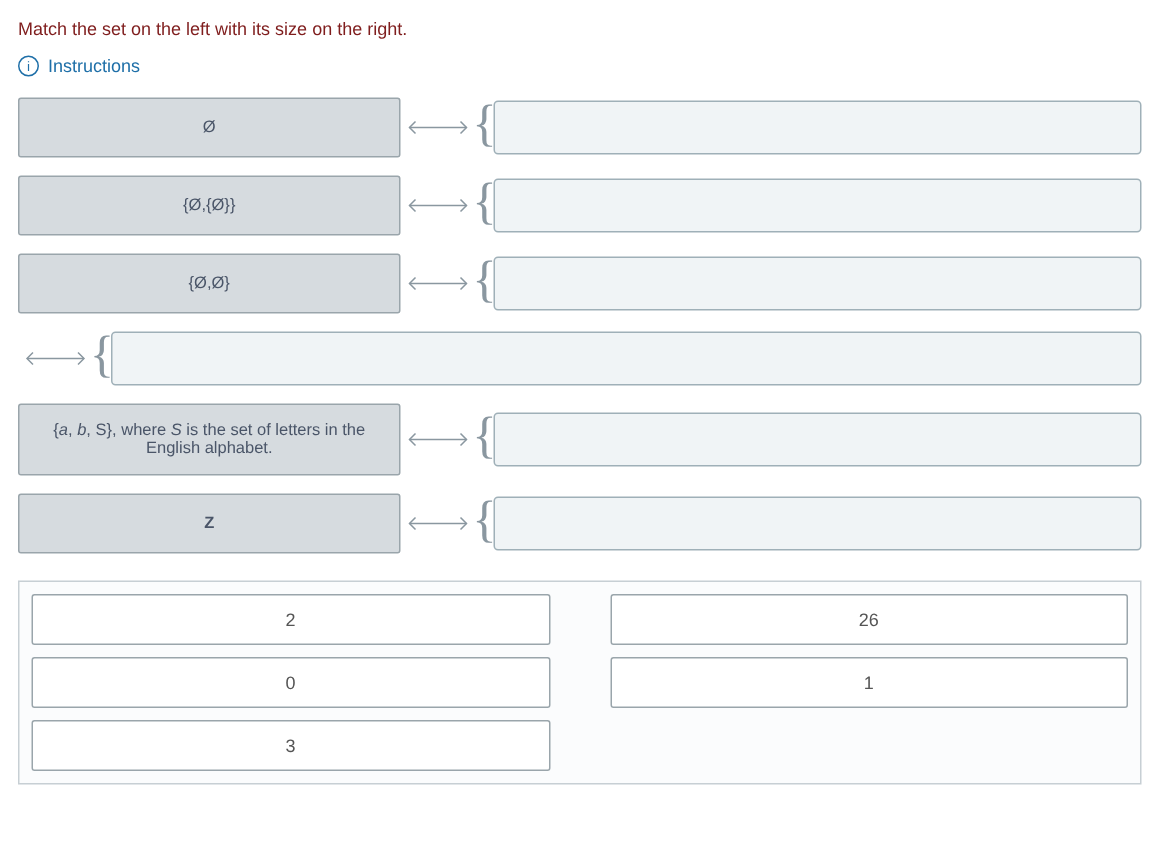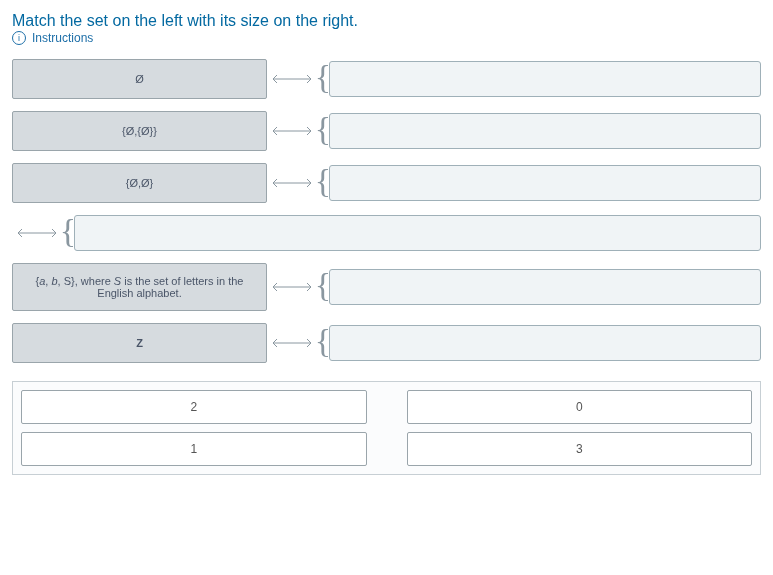--- a/index.html
+++ b/index.html
@@ -5,22 +5,23 @@
   * { box-sizing: border-box; margin: 0; padding: 0; }
   body {
     font-family: -apple-system, BlinkMacSystemFont, "Segoe UI", Arial, sans-serif;
     font-size: 12px;
     color: #4a5568;
     background: #fff;
     padding: 12px;
     width: 773px;
   }
   .prompt {
-    font-size: 16px;
-    color: #0369a1;
+    font-size: 12px;
+    color: #7f1d1d;
+    margin-bottom: 10px;
   }
   .instructions {
     display: inline-flex;
     align-items: center;
     gap: 6px;
     color: #1e6fa8;
     font-size: 12px;
     margin-bottom: 14px;
     cursor: pointer;
   }
@@ -195,20 +196,21 @@
     </div>
     <div class="brace">{</div>
     <div class="right-slot"></div>
   </div>
 
 </div>
 
 <div class="answer-bank">
   <div class="bank-grid">
     <div class="bank-item">2</div>
+    <div class="bank-item">26</div>
     <div class="bank-item">0</div>
     <div class="bank-item">1</div>
     <div class="bank-item">3</div>
   </div>
 </div>
 
 
 
 
 </body></html>

